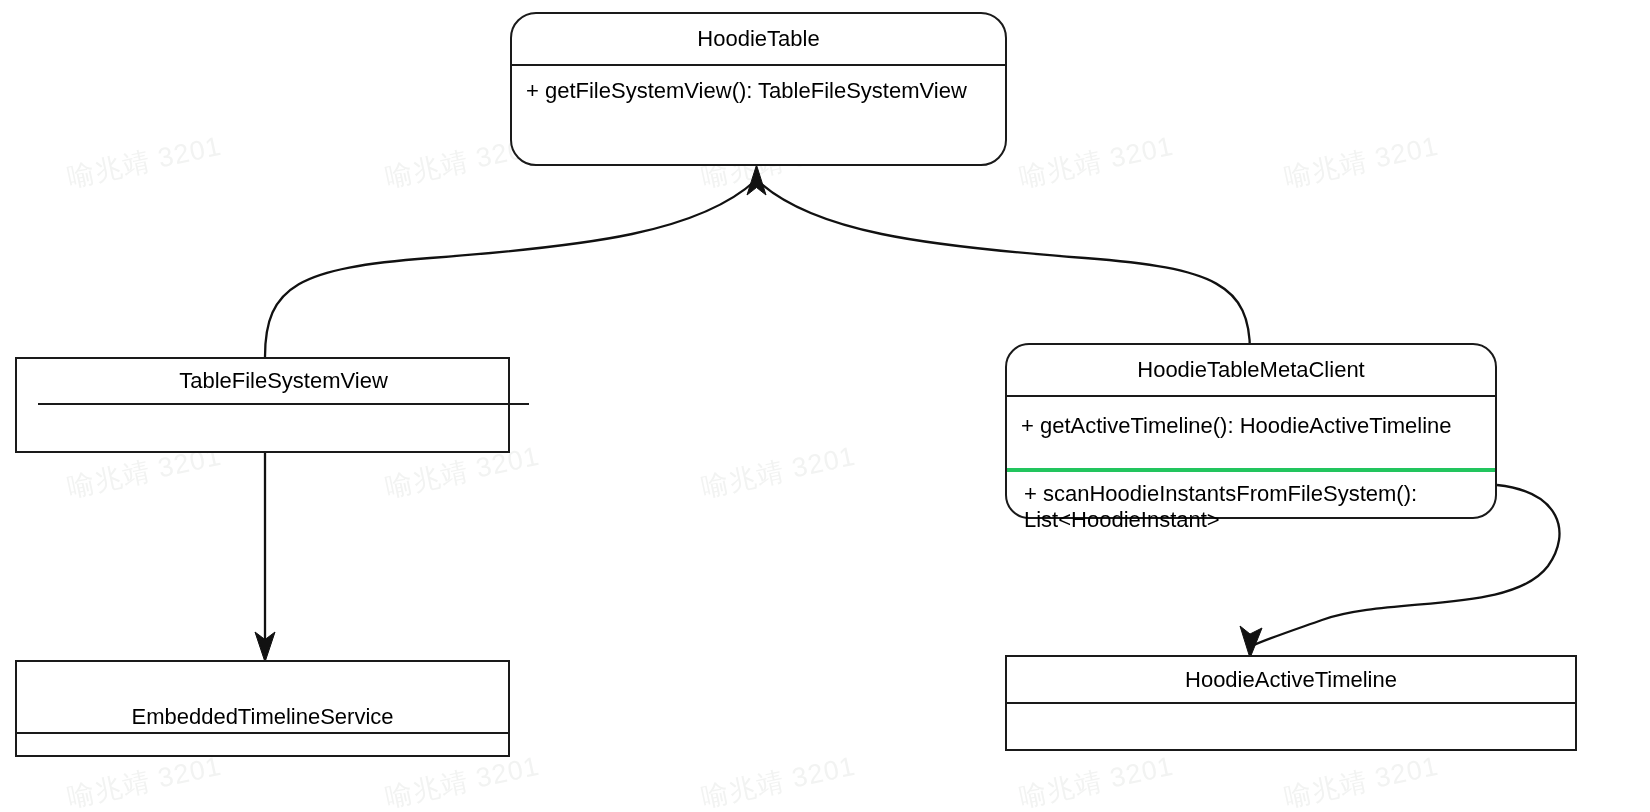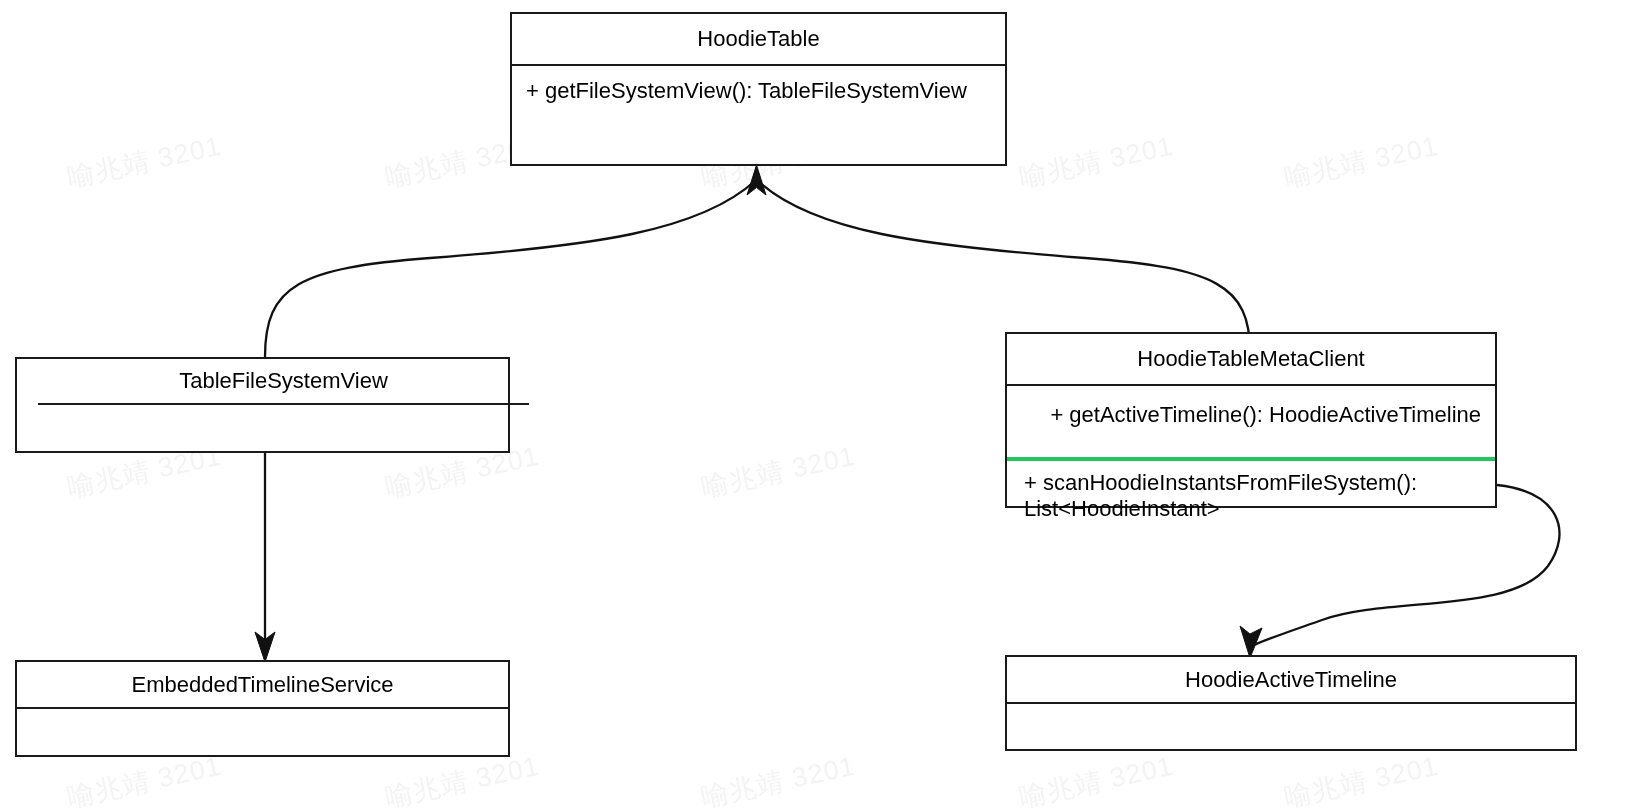--- a/index.html
+++ b/index.html
@@ -117,47 +117,47 @@
 
     <path d="M 756.5,165 L 766,195 L 756.5,187.5 L 747,195 Z" fill="#111111" stroke="#111111" stroke-width="1"></path>
 
     <path d="M 265,452 L 265,645" fill="none" stroke="#111111" stroke-width="2.3"></path>
     <path d="M 265,662 L 255,632 L 265,639.5 L 275,632 Z" fill="#111111" stroke="#111111" stroke-width="1"></path>
 
     <path d="M 1497,485 C 1560,492 1572,532 1548,566 C 1512,614 1390,596 1322,620 C 1288,632 1264,640 1252,646" fill="none" stroke="#111111" stroke-width="2.3"></path>
     <path d="M 1250,658 L 1240,626 L 1250,634 L 1262,628 Z" fill="#111111" stroke="#111111" stroke-width="1"></path>
   </svg>
 
-  <div class="uml-class" style="left:510px; top:12px; width:497px; height:154px;">
+  <div class="uml-class" style="left:510px; top:12px; width:497px; height:154px;border-radius:26px;">
     <div class="uml-title" style="height:52px;">HoodieTable</div>
     <div class="uml-compartment" style="height:50px;">
       <span class="uml-member">+ getFileSystemView(): TableFileSystemView</span>
     </div>
   </div>
 
   <div class="uml-class" style="left:15px; top:357px; width:495px; height:96px;">
     <div class="uml-title" style="height:46px;margin-left:21px;">TableFileSystemView</div>
     <div class="uml-compartment uml-empty" style="border-top:none;">
       <span class="uml-member"></span>
     </div>
   </div>
 
-  <div class="uml-class" style="left:1005px; top:332px; width:492px; height:176px;">
+  <div class="uml-class" style="left:1005px; top:343px; width:492px; height:176px;border-radius:24px;">
     <div class="uml-title" style="height:52px;">HoodieTableMetaClient</div>
-    <div class="uml-compartment" style="height:57px; border-top:none;align-items:flex-end;">
+    <div class="uml-compartment" style="height:57px; border-top:none;">
       <span class="uml-member">+ getActiveTimeline(): HoodieActiveTimeline</span>
     </div>
     <div class="uml-compartment" style="height:74px;margin-top:14px;">
       <span class="uml-member">+ scanHoodieInstantsFromFileSystem():
 List&lt;HoodieInstant&gt;</span>
     </div>
   </div>
 
   <div class="uml-class" style="left:15px; top:660px; width:495px; height:97px;">
-    <div class="uml-title" style="height:47px;">EmbeddedTimelineService</div>
+    <div class="uml-title" style="height:32px;margin-top:40px;">EmbeddedTimelineService</div>
     <div class="uml-compartment uml-empty" style="border-top:none;">
       <span class="uml-member"></span>
     </div>
   </div>
 
   <div class="uml-class" style="left:1005px; top:655px; width:572px; height:96px;">
     <div class="uml-title" style="height:47px;">HoodieActiveTimeline</div>
     <div class="uml-compartment uml-empty" style="border-top:none;">
       <span class="uml-member"></span>
     </div>

